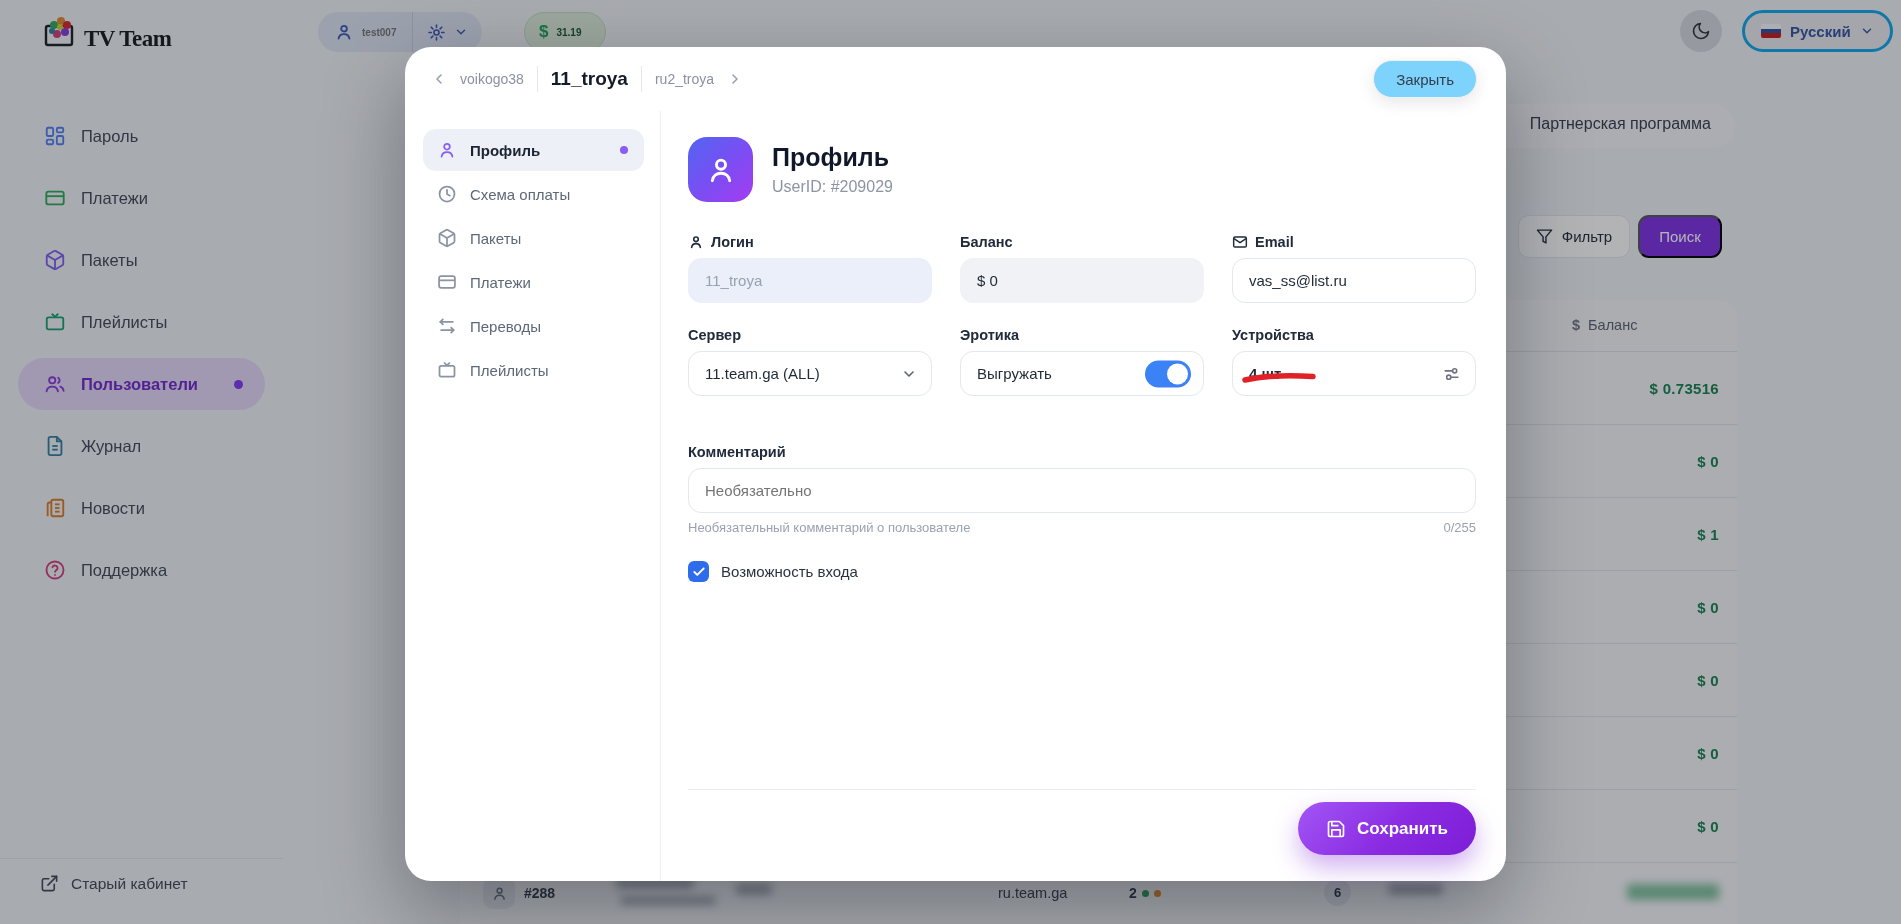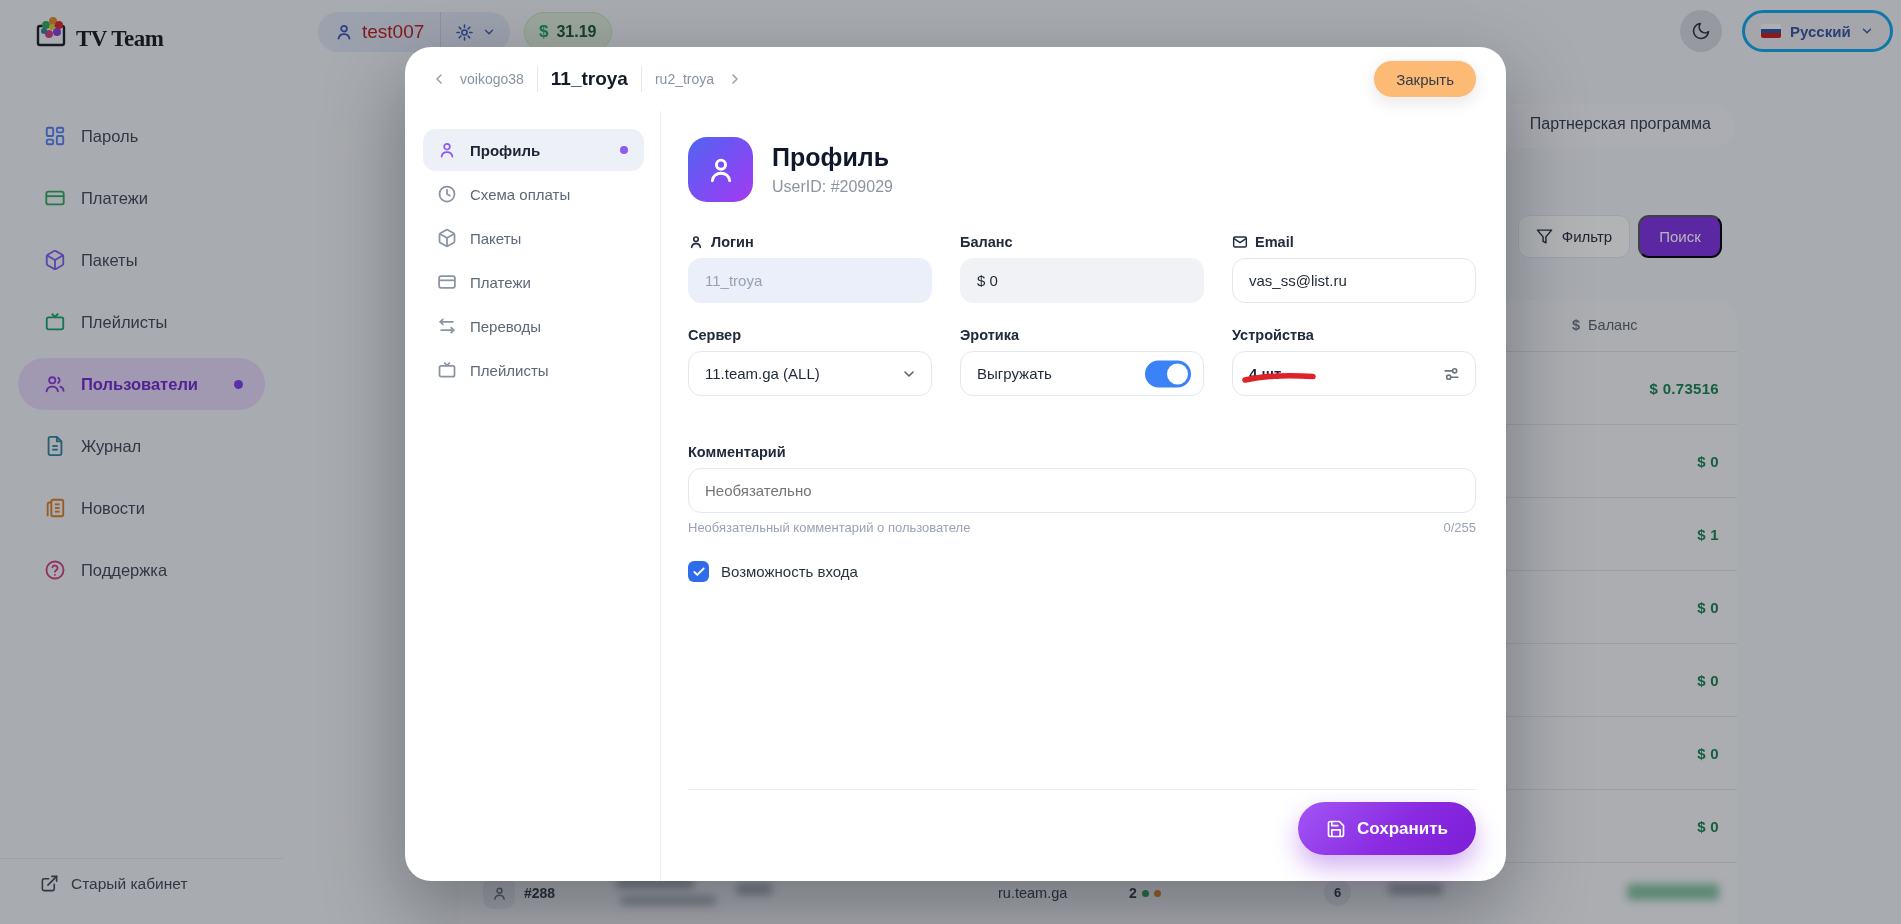--- a/index.html
+++ b/index.html
@@ -5,29 +5,29 @@
   * { margin:0; padding:0; box-sizing:border-box; }
   html,body { width:1901px; height:924px; overflow:hidden; }
   body { font-family:"Liberation Sans", sans-serif; background:#eef0f4; position:relative; }
   svg { display:block; }
 
   
   .page { position:absolute; inset:0; background:#eef0f4; }
 
   
   .topbar { position:absolute; left:0; top:0; width:100%; height:62px; }
-  .logo { position:absolute; left:32px; top:12px; display:flex; align-items:flex-end; gap:4px; }
+  .logo { position:absolute; left:40px; top:12px; display:flex; align-items:flex-end; gap:4px; }
   .logo-text { font-family:"Liberation Serif", serif; font-weight:bold; font-size:23px; color:#15181f; letter-spacing:-0.5px; }
   .acct-pill { position:absolute; left:318px; top:12px; height:40px; background:#dce2f2; border-radius:999px; display:flex; align-items:center; color:#33519e; }
   .acct-seg { display:flex; align-items:center; gap:8px; padding:0 16px; height:100%; }
   .acct-seg + .acct-seg { border-left:1px solid #c4cce4; padding:0 14px; }
-  .acct-name { font-weight:normal; font-size:19px; color:#b91c1c; }
+  .acct-name { font-weight:bold; font-size:10px; color:#737373; }
   .bal-pill { position:absolute; left:524px; top:12px; height:40px; min-width:82px; padding:0 14px; background:#dbe9d8; border:1px solid #c2dcbd; border-radius:999px; display:flex; align-items:center; gap:8px; }
   .bal-cur { color:#1f9d57; font-weight:bold; font-size:17px; }
-  .bal-amt { color:#17542e; font-weight:bold; font-size:16px; }
+  .bal-amt { color:#17542e; font-weight:bold; font-size:10px; }
   .theme-btn { position:absolute; left:1680px; top:10px; width:42px; height:42px; border-radius:50%; background:#d3d6de; display:flex; align-items:center; justify-content:center; color:#2b3038; }
   .lang-pill { position:absolute; left:1742px; top:10px; height:42px; padding:0 16px; border:3px solid #0ea5e9; background:#e7e9ef; border-radius:999px; display:flex; align-items:center; gap:9px; color:#33519e; }
   .flag { width:20px; height:14px; border-radius:2px; overflow:hidden; display:flex; flex-direction:column; }
   .flag i { flex:1; display:block; }
   .flag .f1{background:#f5f6f8;} .flag .f2{background:#2c4ea0;} .flag .f3{background:#c11a1a;}
   .lang-label { font-weight:bold; font-size:15px; }
 
   
   .sidebar { position:absolute; left:0; top:62px; width:283px; bottom:0; }
   .side-list { list-style:none; padding:38px 0 0 0; }
@@ -68,21 +68,21 @@
   .overlay { position:absolute; inset:0; background:rgba(21,24,31,0.32); z-index:10; }
 
   
   .modal { position:absolute; left:405px; top:47px; width:1101px; height:834px; background:#ffffff; border-radius:26px; z-index:20; box-shadow:0 30px 80px rgba(10,14,25,0.35); }
   .modal-header { height:64px; display:flex; align-items:center; padding:0 29px 0 26px; }
   .bc { display:flex; align-items:center; gap:13px; }
   .bc .chev { color:#9aa1af; }
   .bc-prev, .bc-next { font-size:14px; color:#8a92a2; }
   .bc-cur { font-size:19px; font-weight:bold; color:#141b28; }
   .bc-div { width:1px; height:26px; background:#e4e7ed; }
-  .btn-close { margin-left:auto; height:38px; padding:0 22px; border-radius:999px; background:#fdba74; border:1px solid #f0f1f5; box-shadow:0 5px 16px rgba(25,32,50,0.10); font-size:15px; color:#333d4d; display:flex; align-items:center; }
+  .btn-close { margin-left:auto; height:38px; padding:0 22px; border-radius:999px; background:#7dd3fc; border:1px solid #f0f1f5; box-shadow:0 5px 16px rgba(25,32,50,0.10); font-size:15px; color:#333d4d; display:flex; align-items:center; }
   .modal-body { display:flex; height:calc(100% - 64px); }
   .m-nav { width:256px; border-right:1px solid #edeff4; padding:18px 16px 16px 18px; }
   .m-nav-item { position:relative; height:42px; display:flex; align-items:center; gap:13px; padding:0 14px; border-radius:13px; color:#5d6878; font-size:15px; margin-bottom:2px; }
   .m-nav-item .n-ic { width:20px; height:20px; color:#8b94a3; }
   .m-nav-item.active { background:#edf0f7; color:#1d2433; font-weight:bold; }
   .m-nav-item.active .n-ic { color:#8b5cf6; }
   .m-nav-item.active::after { content:""; position:absolute; right:16px; width:8px; height:8px; border-radius:50%; background:#8b5cf6; }
   .m-main { flex:1; padding:26px 30px 26px 27px; display:flex; flex-direction:column; }
   .p-head { display:flex; align-items:center; gap:19px; margin-bottom:32px; }
   .p-ava { width:65px; height:65px; border-radius:19px; background:linear-gradient(135deg,#5165f1 0%,#7d4cf3 55%,#a53bf0 100%); display:flex; align-items:center; justify-content:center; color:#fff; }

